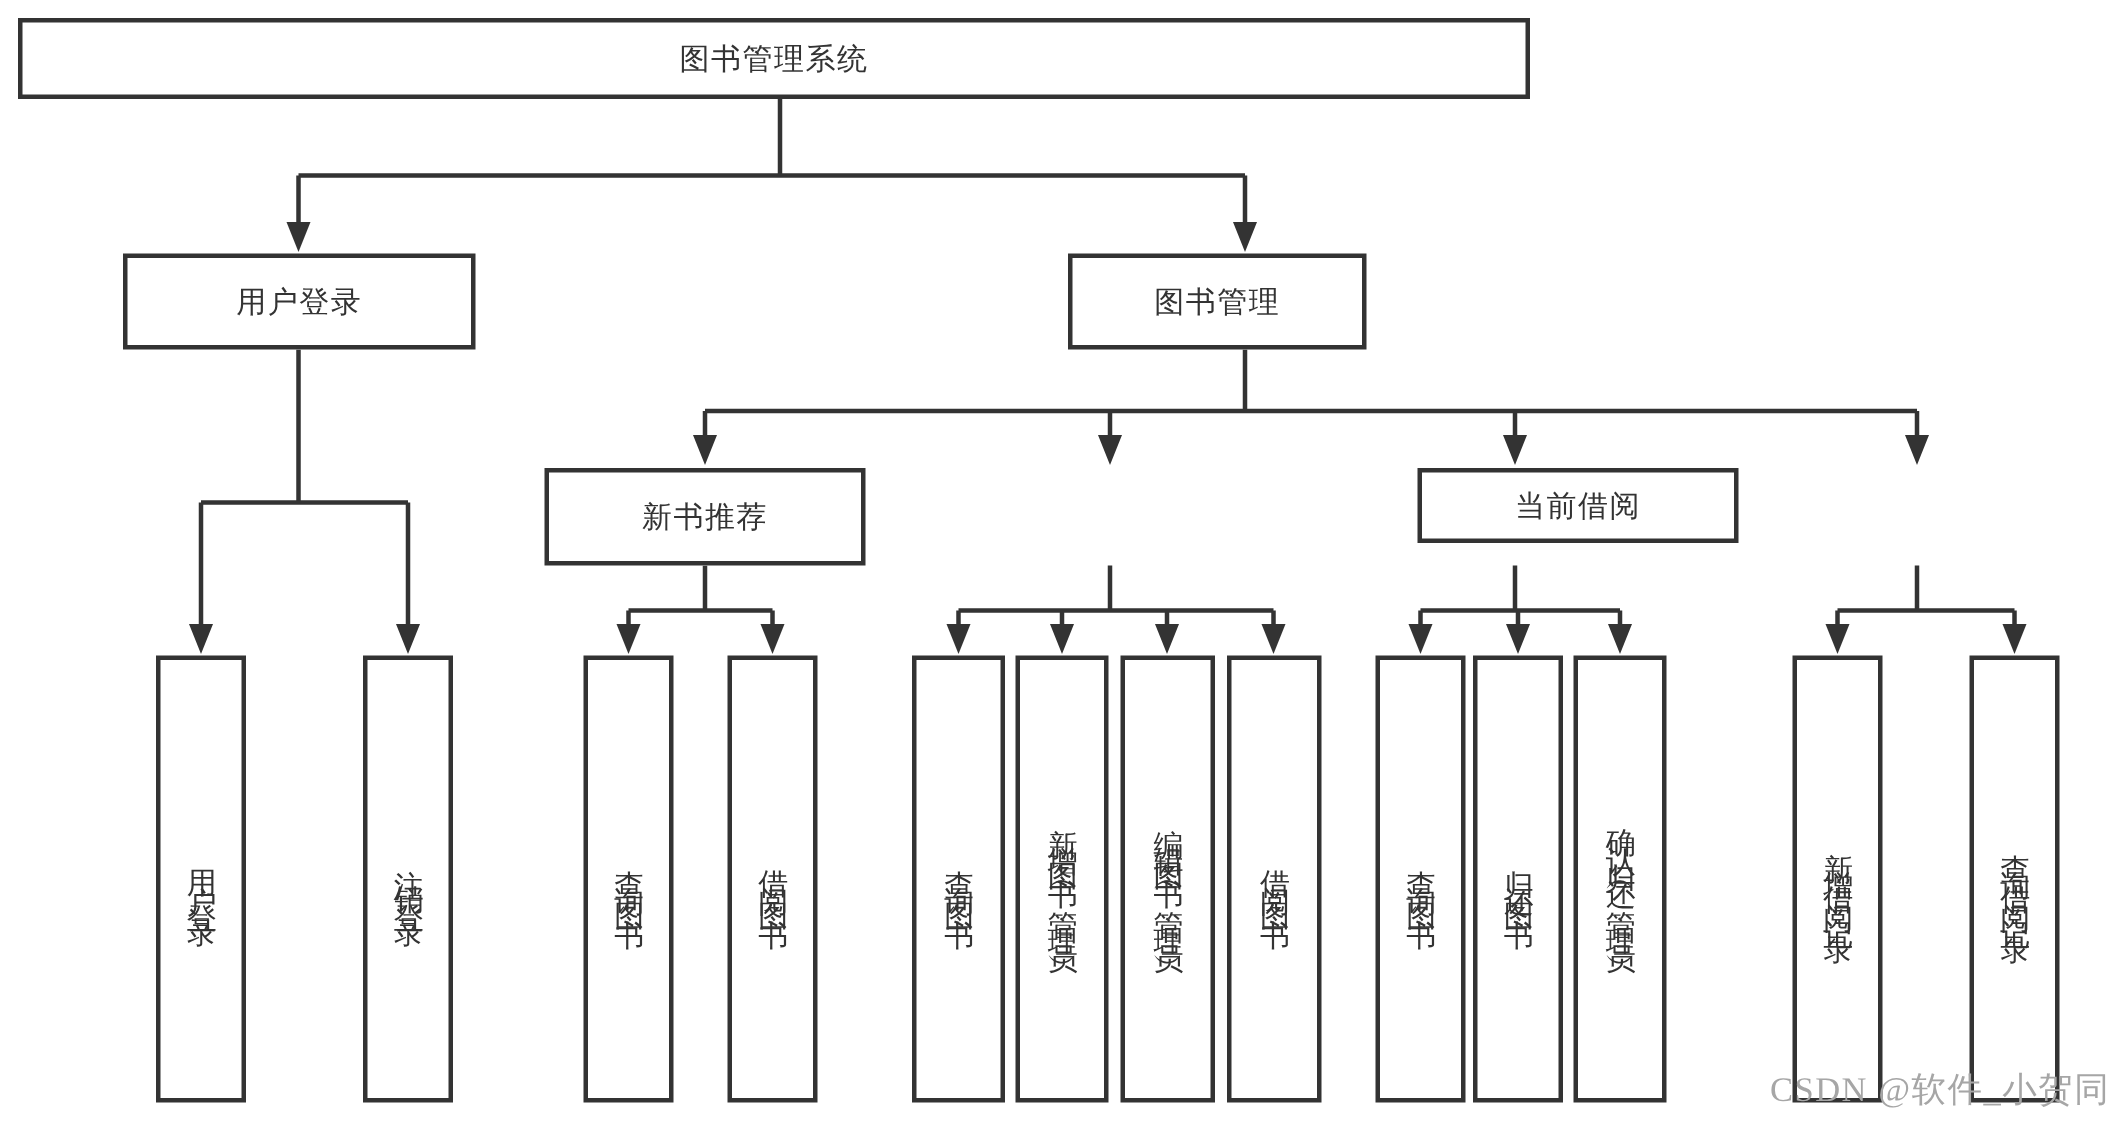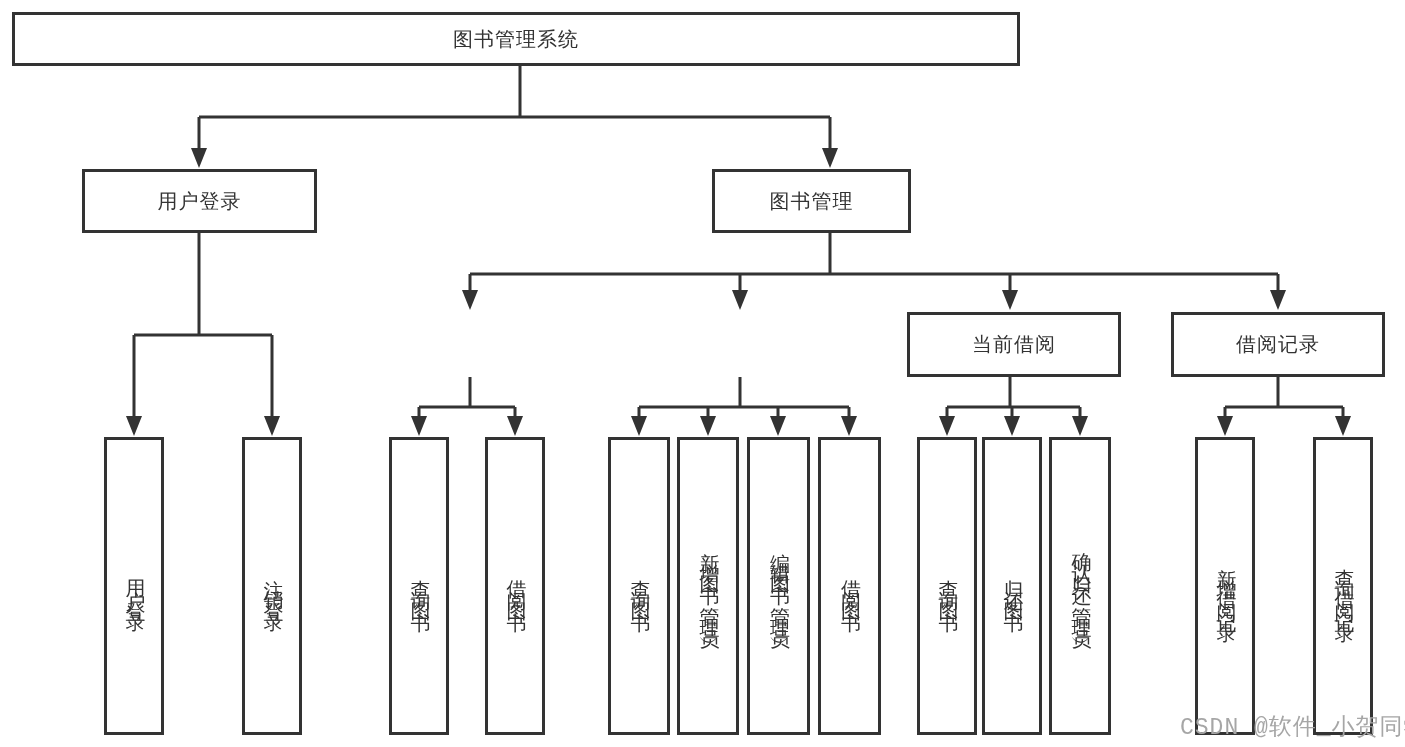--- a/index.html
+++ b/index.html
@@ -7,21 +7,21 @@
     --box-border:#333333;
     --text:#333333;
     --background:#ffffff;
     --watermark:#a6a6a6;
   }
   html,body{margin:0;padding:0;background:var(--background);}
   .canvas{
     position:relative;
     width:1405px;height:747px;
     background:var(--background);
-    font-family:Liberation Mono, monospace;
+    font-family:Liberation Serif, serif;
     color:var(--text);
     overflow:hidden;
   }
   .connectors{position:absolute;left:0;top:0;width:1405px;height:747px;pointer-events:none;}
   .node{
     position:absolute;box-sizing:border-box;
     border:3px solid var(--box-border);
     background:#ffffff;
     display:flex;align-items:center;justify-content:center;
     font-size:20px;letter-spacing:1px;
@@ -92,25 +92,25 @@
     <span>图书管理系统</span>
   </div>
 
   <div class="node" style="left:82px;top:169px;width:235px;height:64px">
     <span>用户登录</span>
   </div>
   <div class="node" style="left:712px;top:169px;width:199px;height:64px">
     <span>图书管理</span>
   </div>
 
-  <div class="node" style="left:907px;top:312px;width:214px;height:65px">
+  <div class="node" style="left:363px;top:312px;width:214px;height:65px">
+    <span>新书推荐</span>
+  </div>
+  <div class="node" style="left:945px;top:312px;width:214px;height:50px">
     <span>当前借阅</span>
-  </div>
-  <div class="node" style="left:1171px;top:312px;width:214px;height:65px">
-    <span>借阅记录</span>
   </div>
 
   <div class="node leaf" style="left:104px;top:437px;width:60px;height:298px">
     <span>用户登录</span>
   </div>
   <div class="node leaf" style="left:242px;top:437px;width:60px;height:298px">
     <span>注销登录</span>
   </div>
   <div class="node leaf" style="left:389px;top:437px;width:60px;height:298px">
     <span>查询图书</span>

